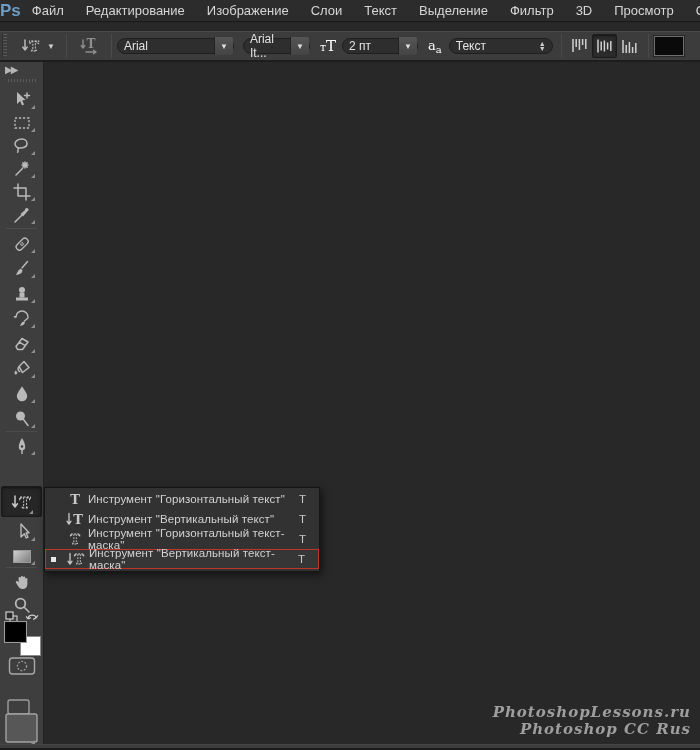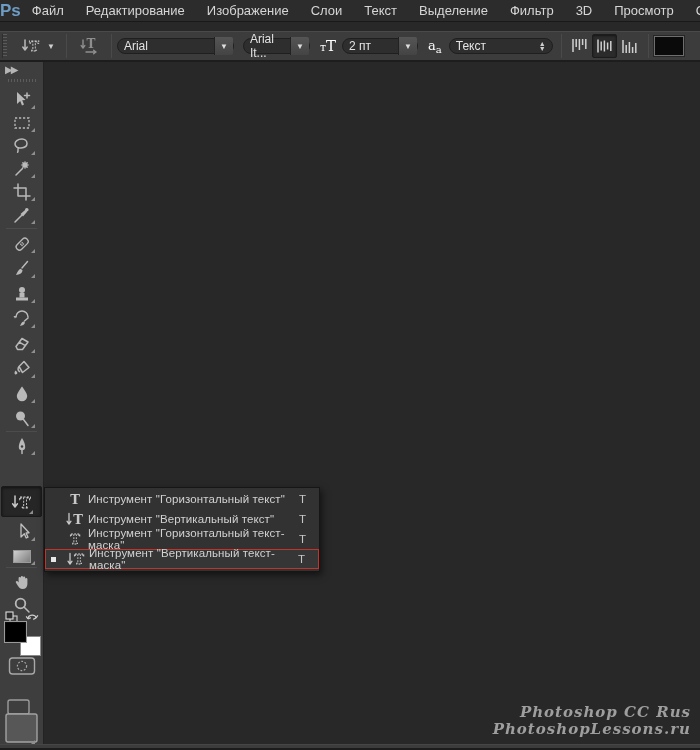--- a/index.html
+++ b/index.html
@@ -411,16 +411,16 @@
   <path d="M5 3.5 V14 M5 14 l-2-2.8 M5 14 l2-2.8" fill="none" stroke="#c8c8c8" stroke-width="1.3" stroke-linecap="round"></path>
   <text x="14" y="14" text-anchor="middle" font-family="DejaVu Serif,serif" font-size="13" font-weight="bold" fill="none" stroke="#c8c8c8" stroke-width="0.85" stroke-dasharray="1.8 1.3">T</text>
         </svg>
       </span>
       <span class="fly-label">Инструмент "Вертикальный текст-маска"</span>
       <span class="fly-key">T</span>
     </div>
   </div>
 
 <div class="watermark">
+  <div>PhotoshopLessons.ru</div>
   <div>Photoshop CC Rus</div>
-  <div>PhotoshopLessons.ru</div>
 </div>
 <div class="bottom-strip"></div>
 
 </body></html>

